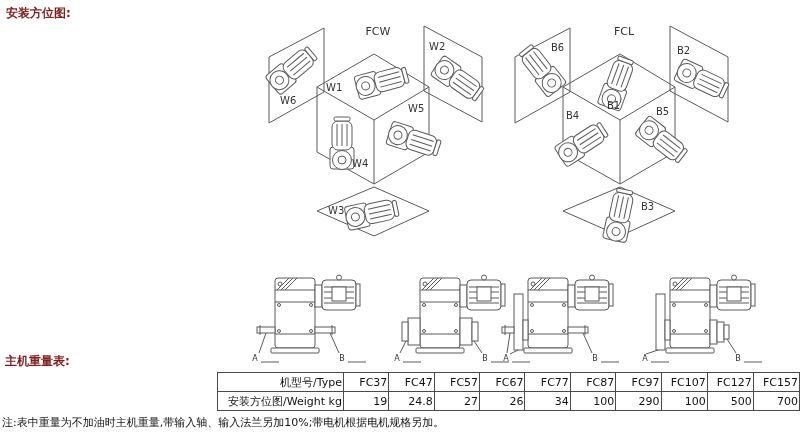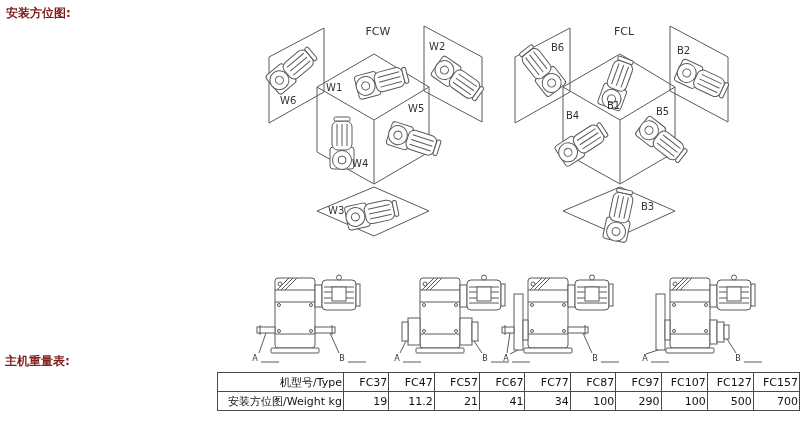--- a/index.html
+++ b/index.html
@@ -199,27 +199,28 @@
         <td class="c">FC77</td>
         <td class="c">FC87</td>
         <td class="c">FC97</td>
         <td class="c">FC107</td>
         <td class="c">FC127</td>
         <td class="c">FC157</td>
       </tr>
       <tr>
         <td class="lab">安装方位图/Weight kg</td>
         <td class="c">19</td>
-        <td class="c">11.2</td>
-        <td class="c">21</td>
-        <td class="c">41</td>
+        <td class="c">24.8</td>
+        <td class="c">27</td>
+        <td class="c">26</td>
         <td class="c">34</td>
         <td class="c">100</td>
         <td class="c">290</td>
         <td class="c">100</td>
         <td class="c">500</td>
         <td class="c">700</td>
       </tr>
     </tbody>
   </table>
 
+  <div class="note">注:表中重量为不加油时主机重量,带输入轴、输入法兰另加10%;带电机根据电机规格另加。</div>
 
 </div>
 
 </body></html>

